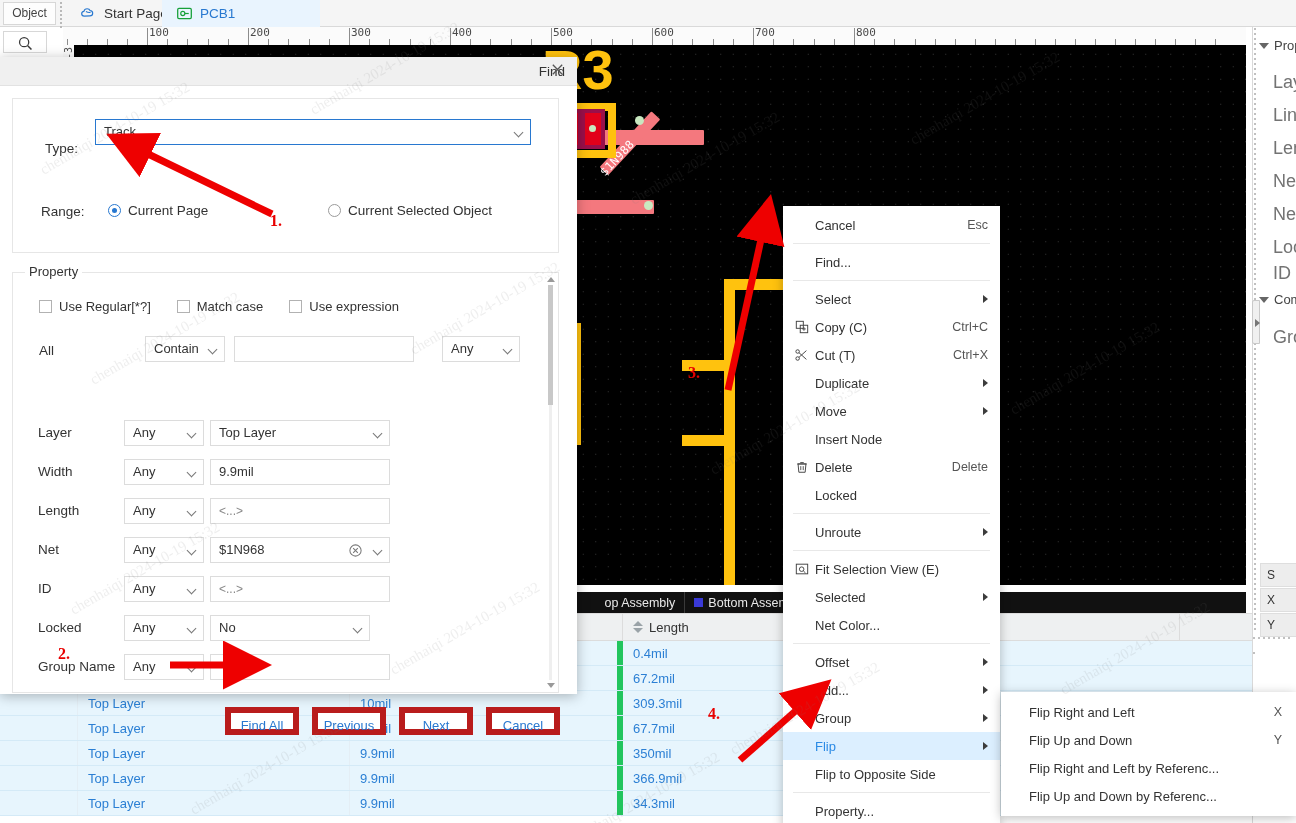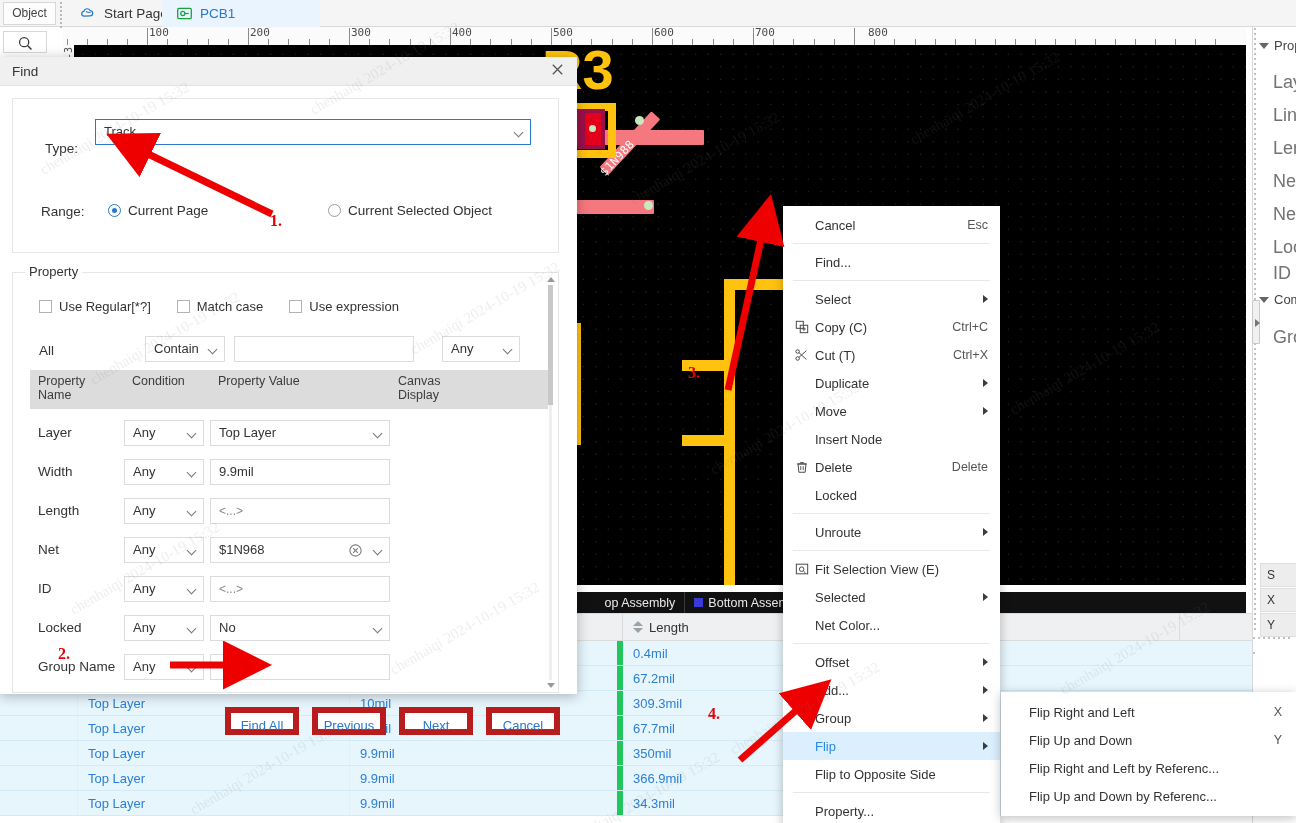--- a/index.html
+++ b/index.html
@@ -161,21 +161,21 @@
   .rp-hdots i { display:inline-block; width:2px;height:2px;background:#c0c0c0;margin:2px 3px 0 0; }
 
   
   .dialog {
     position: absolute; left: 0; top: 57px; width: 577px; height: 637px;
     background: #fff; box-shadow: 0 2px 12px rgba(0,0,0,.28);
   }
   .dlg-title {
     height: 29px; background: #f0f0f0; border-bottom: 1px solid #e2e2e2;
     display:flex; align-items:center; padding: 0 12px;
-    font-size: 13.5px; color: #333;
+    font-size: 13.5px; color: #333; justify-content: flex-end;
   }
   .dlg-close {
     position:absolute; right: 10px; top: 5px; width:20px;height:20px;
     color:#555; font-size:17px; line-height:18px; text-align:center; cursor:pointer;
   }
   .fs {
     position:absolute; left: 12px; width: 547px;
     border: 1px solid #e6e6e6; background:#fff;
   }
   .fs.top { top: 41px; height: 155px; }
@@ -454,21 +454,21 @@
       <div class="lbl" style="left:288px;">300</div>
     <div class="tick maj" style="left:387px;"></div>
       <div class="lbl" style="left:389px;">400</div>
     <div class="tick maj" style="left:488px;"></div>
       <div class="lbl" style="left:490px;text-align:center;">500</div>
     <div class="tick maj" style="left:589px;"></div>
       <div class="lbl" style="left:591px;">600</div>
     <div class="tick maj" style="left:690px;"></div>
       <div class="lbl" style="left:692px;">700</div>
     <div class="tick maj" style="left:791px;"></div>
-      <div class="lbl" style="left:793px;padding-left:12px;">800</div>
+      <div class="lbl" style="left:793px;">800</div>
     <div class="tick min" style="left:4px;"></div>
       <div class="tick min" style="left:24px;"></div>
     <div class="tick min" style="left:44px;"></div>
       <div class="tick min" style="left:64px;"></div>
     <div class="tick min" style="left:104px;"></div>
       <div class="tick min" style="left:124px;"></div>
     <div class="tick min" style="left:145px;"></div>
       <div class="tick min" style="left:165px;"></div>
     <div class="tick min" style="left:205px;"></div>
       <div class="tick min" style="left:225px;"></div>
@@ -738,26 +738,20 @@
         <span class="chev"></span>
       </div>
       <div class="ipt" style="position:absolute; left:221px; top:63px; width:180px;">
         <span></span>
       </div>
       <div class="ipt" style="position:absolute; left:429px; top:63px; width:78px;">
         <span>Any</span>
         <span class="chev"></span>
       </div>
 
-      <div class="pt-head" style="position:absolute; left:17px; top:97px; width:518px;">
-        <div style="width:94px;">Property Name</div>
-        <div style="width:86px;">Condition</div>
-        <div style="width:180px;">Property Value</div>
-        <div style="width:82px;">Canvas Display</div>
-      </div>
 
       <div class="pt-row" style="position:absolute; left:17px; top:140px; width:518px;">
         <div class="nm">Layer</div>
         <div class="cond">
           <div class="ipt" style="width:80px;">
             <span>Any</span>
             <span class="chev"></span>
           </div>
         </div>
         <div class="val">
@@ -837,21 +831,21 @@
 
       <div class="pt-row" style="position:absolute; left:17px; top:335px; width:518px;">
         <div class="nm">Locked</div>
         <div class="cond">
           <div class="ipt" style="width:80px;">
             <span>Any</span>
             <span class="chev"></span>
           </div>
         </div>
         <div class="val">
-          <div class="ipt" style="width:180px;">
+          <div class="ipt" style="width:160px;">
             <span>No</span>
             <span class="chev"></span>
           </div>
         </div>
       </div>
 
       <div class="pt-row" style="position:absolute; left:17px; top:374px; width:518px;">
         <div class="nm">Group Name</div>
         <div class="cond">
           <div class="ipt" style="width:80px;">

